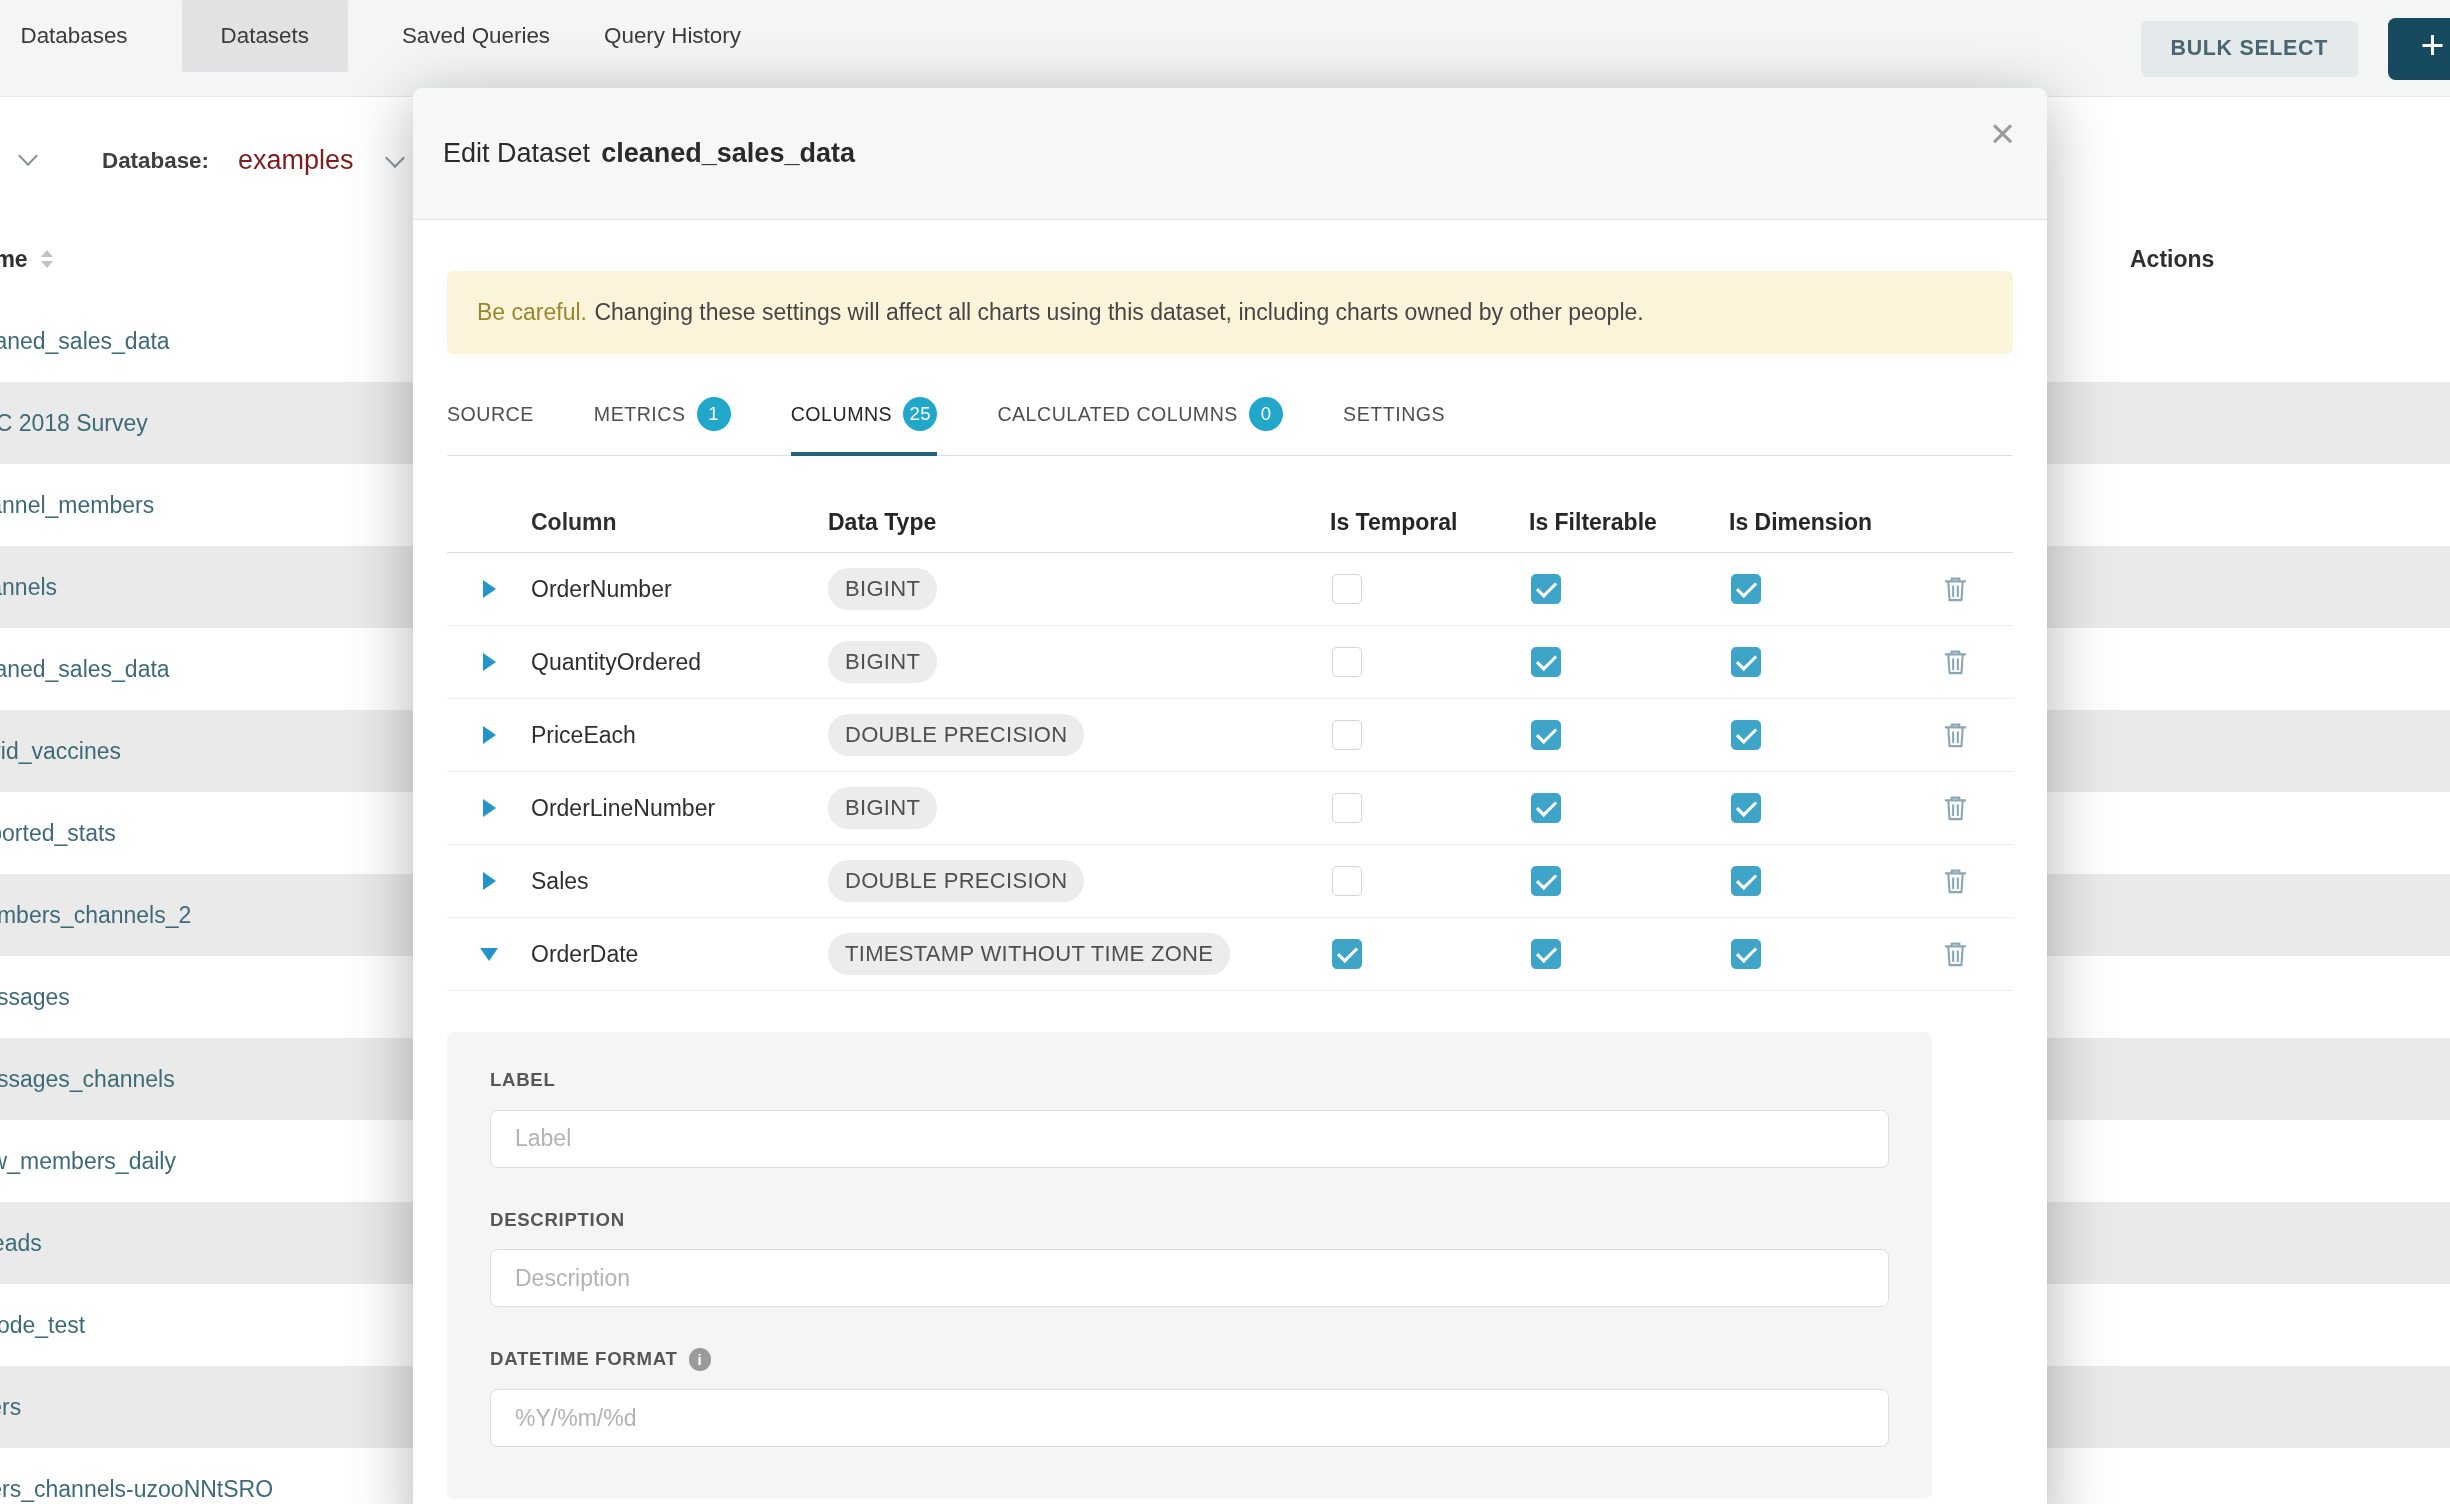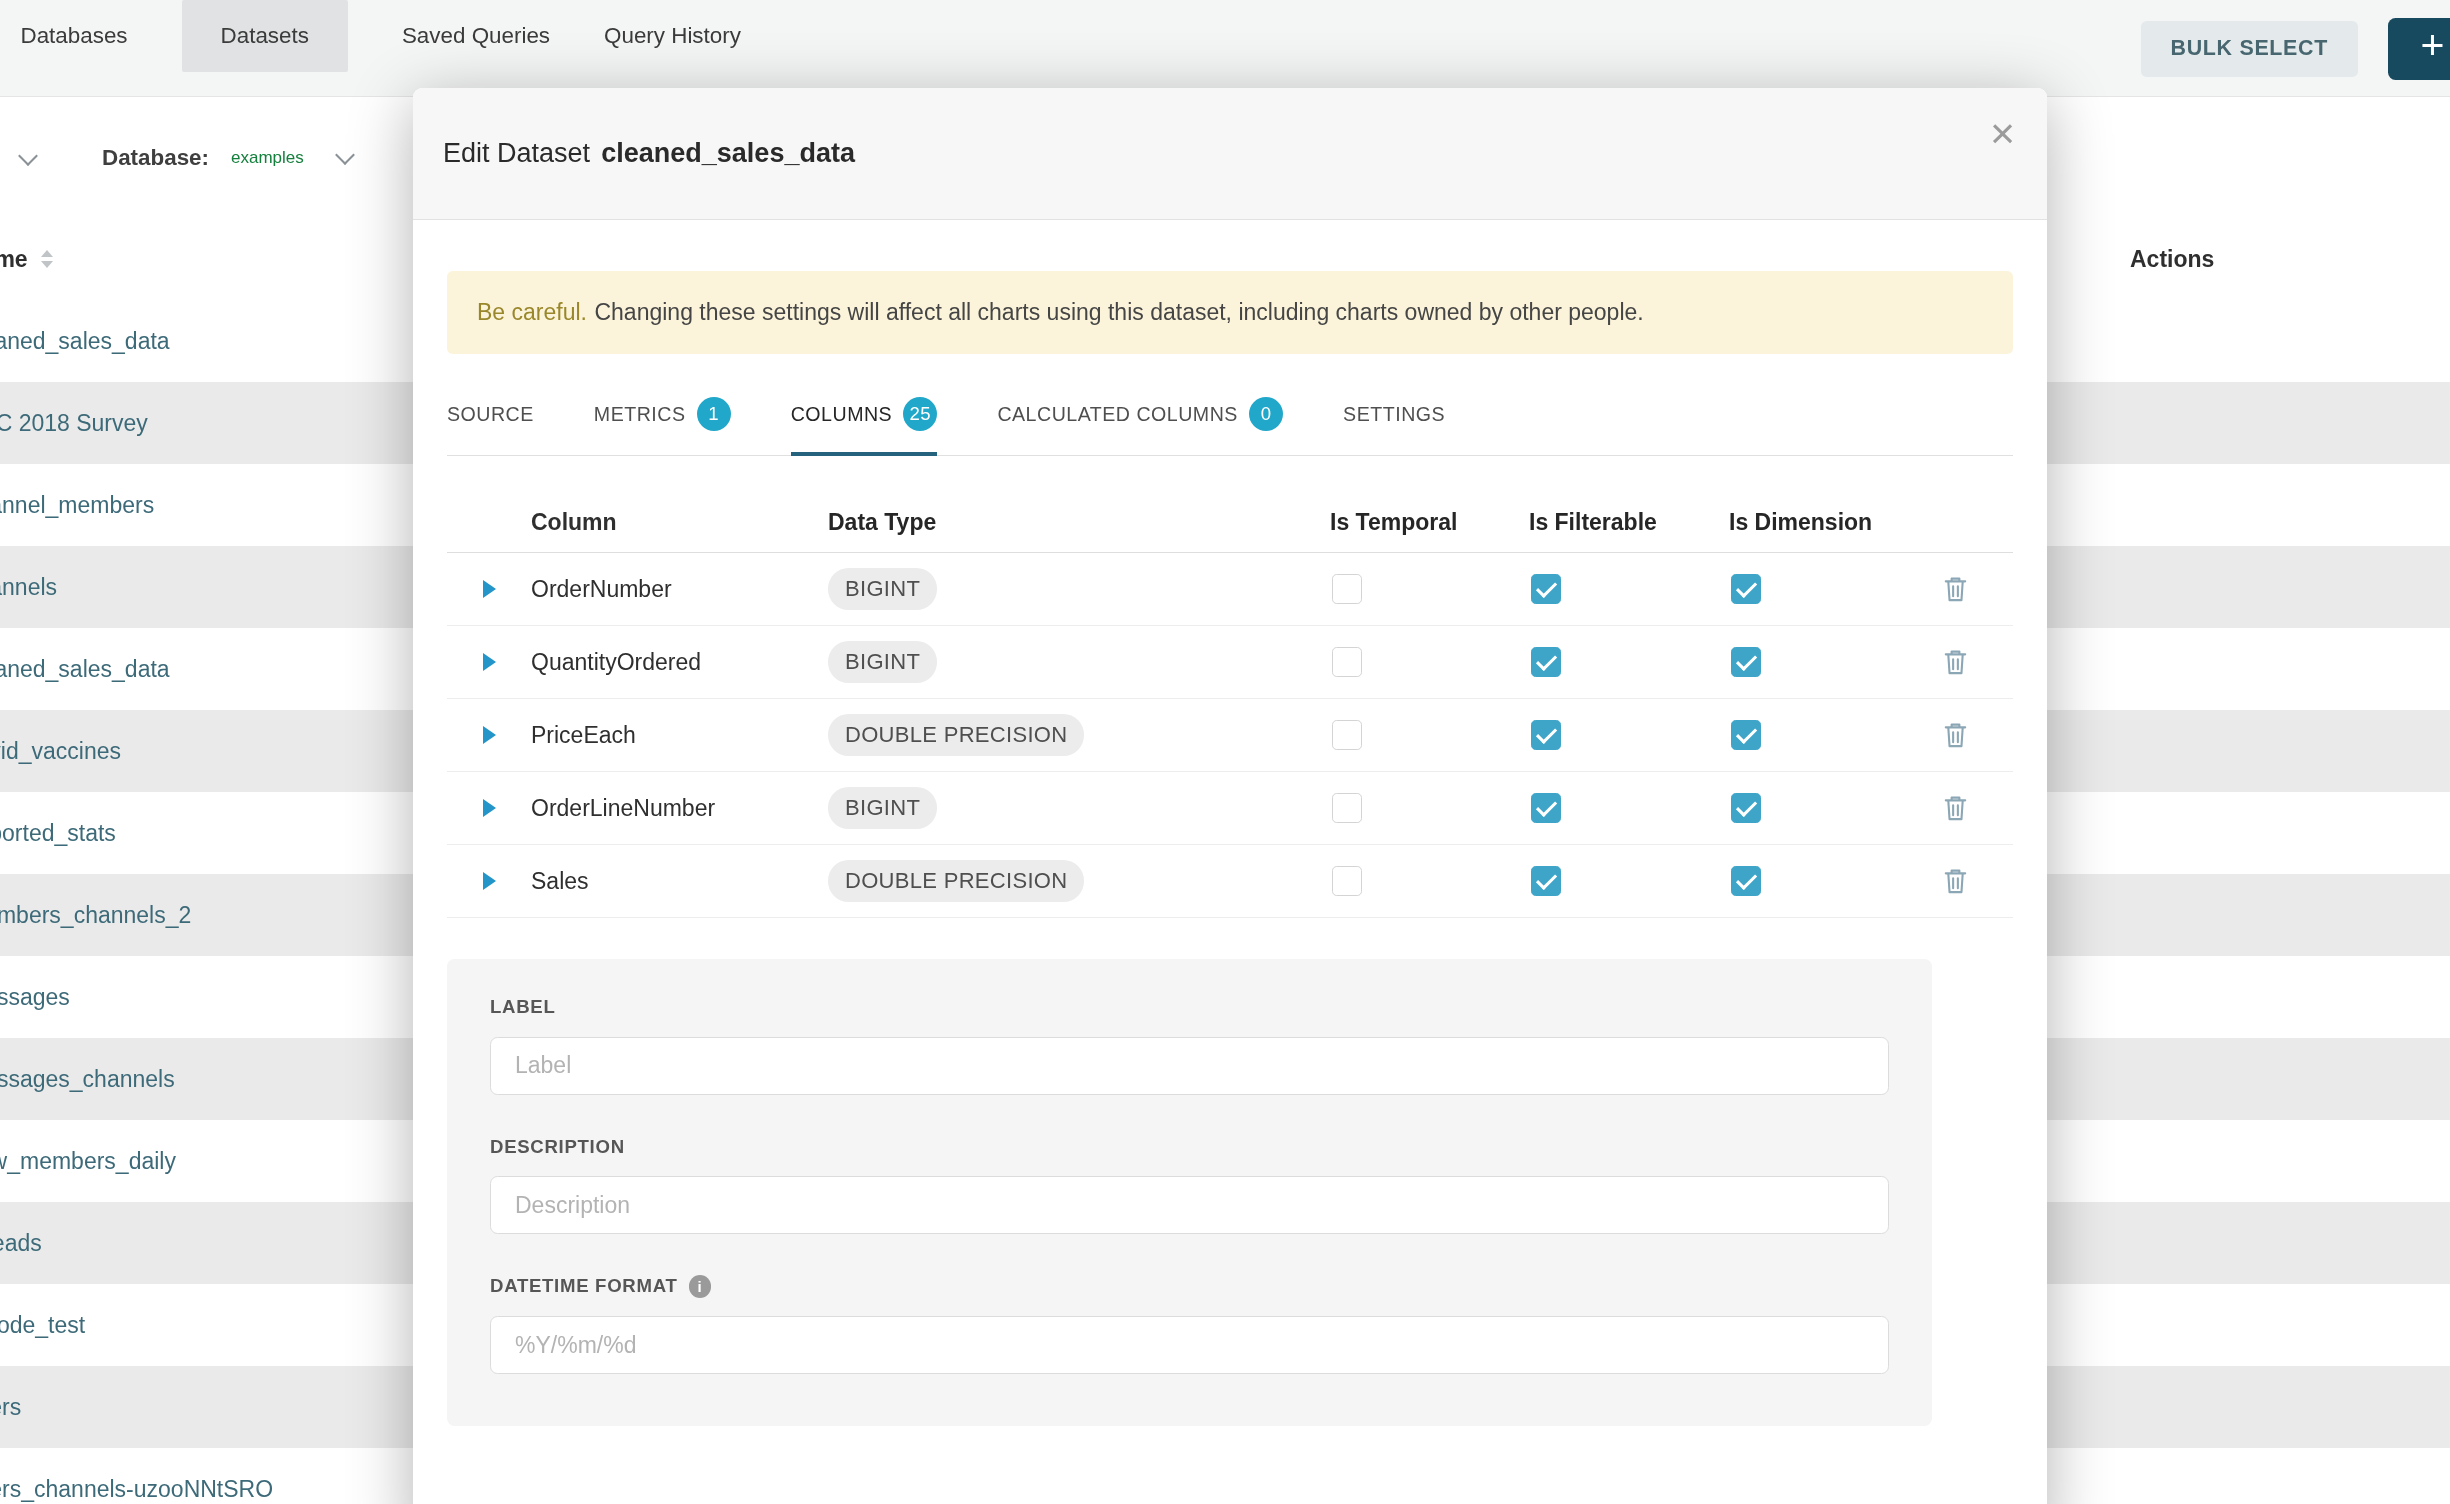--- a/index.html
+++ b/index.html
@@ -21,21 +21,21 @@
              border:none; border-radius:7.5px; margin-right:-27px; display:flex;
              align-items:center; justify-content:center; cursor:pointer; padding-bottom:5.6px; }
 
   
   .filter-row { position:absolute; top:97px; left:0; width:2450px; height:121px; z-index:1; }
   .chev { width:14px; height:14px; border-right:2.8px solid #8a9298; border-bottom:2.8px solid #8a9298;
           transform:rotate(45deg); display:inline-block; }
   .left-cut-chev { position:absolute; left:20.5px; top:52px; cursor:pointer; }
   .db-filter { position:absolute; left:102px; top:48px; display:flex; align-items:center; cursor:pointer;gap:17px; }
   .db-label { font-size:22.4px; font-weight:bold; color:#3f3f3f; }
-  .db-value { font-size:17px; color:#15803d; margin-left:5px; }
+  .db-value { font-size:27px; color:#7f1d1d; margin-left:12px; }
   .db-filter .chev { margin-left:17px; margin-top:-5.6px; }
 
   
   .ds-table { position:absolute; top:218px; left:0; width:2450px; z-index:1; }
   .ds-header { height:82px; display:flex; align-items:center; font-size:23px; font-weight:bold; color:#2f2f2f; }
   .name-h { margin-left:-35px; white-space:nowrap; }
   .sort-icon { display:inline-flex; flex-direction:column; margin-left:13px; cursor:pointer; }
   .sort-up { width:0; height:0; border-left:6.5px solid transparent; border-right:6.5px solid transparent;
              border-bottom:7.5px solid #c0c4c6; margin-bottom:3.7px; }
   .sort-down { width:0; height:0; border-left:6.5px solid transparent; border-right:6.5px solid transparent;
@@ -337,20 +337,43 @@
             </div>
             <div class="cell c-dimension">
               <div class="cb checked"></div>
             </div>
             <div class="cell c-trash">
               <svg width="25" height="28" viewBox="0 0 18 20" fill="none">
                 <path d="M2 4.5h14M6.2 4.5V2.5h5.6v2M3.8 4.5l.9 13.5h8.6l.9-13.5M7.3 8v7.2M10.7 8v7.2" stroke="#8ba6b5" stroke-width="1.5" stroke-linecap="round" stroke-linejoin="round"></path>
               </svg>
             </div>
           </div>
+          <div class="col-row">
+            <div class="cell c-caret">
+              <span class="caret-down"></span>
+            </div>
+            <div class="cell c-name">OrderDate</div>
+            <div class="cell c-type">
+              <span class="pill">TIMESTAMP WITHOUT TIME ZONE</span>
+            </div>
+            <div class="cell c-temporal">
+              <div class="cb checked"></div>
+            </div>
+            <div class="cell c-filterable">
+              <div class="cb checked"></div>
+            </div>
+            <div class="cell c-dimension">
+              <div class="cb checked"></div>
+            </div>
+            <div class="cell c-trash">
+              <svg width="25" height="28" viewBox="0 0 18 20" fill="none">
+                <path d="M2 4.5h14M6.2 4.5V2.5h5.6v2M3.8 4.5l.9 13.5h8.6l.9-13.5M7.3 8v7.2M10.7 8v7.2" stroke="#8ba6b5" stroke-width="1.5" stroke-linecap="round" stroke-linejoin="round"></path>
+              </svg>
+            </div>
+          </div>
         </div>
     </div>
 
     <div class="detail-panel">
       <div class="field-group">
         <div class="field-label">
           <span>LABEL</span>
         </div>
         <input class="field-input" type="text" placeholder="Label" style="">
       </div>

